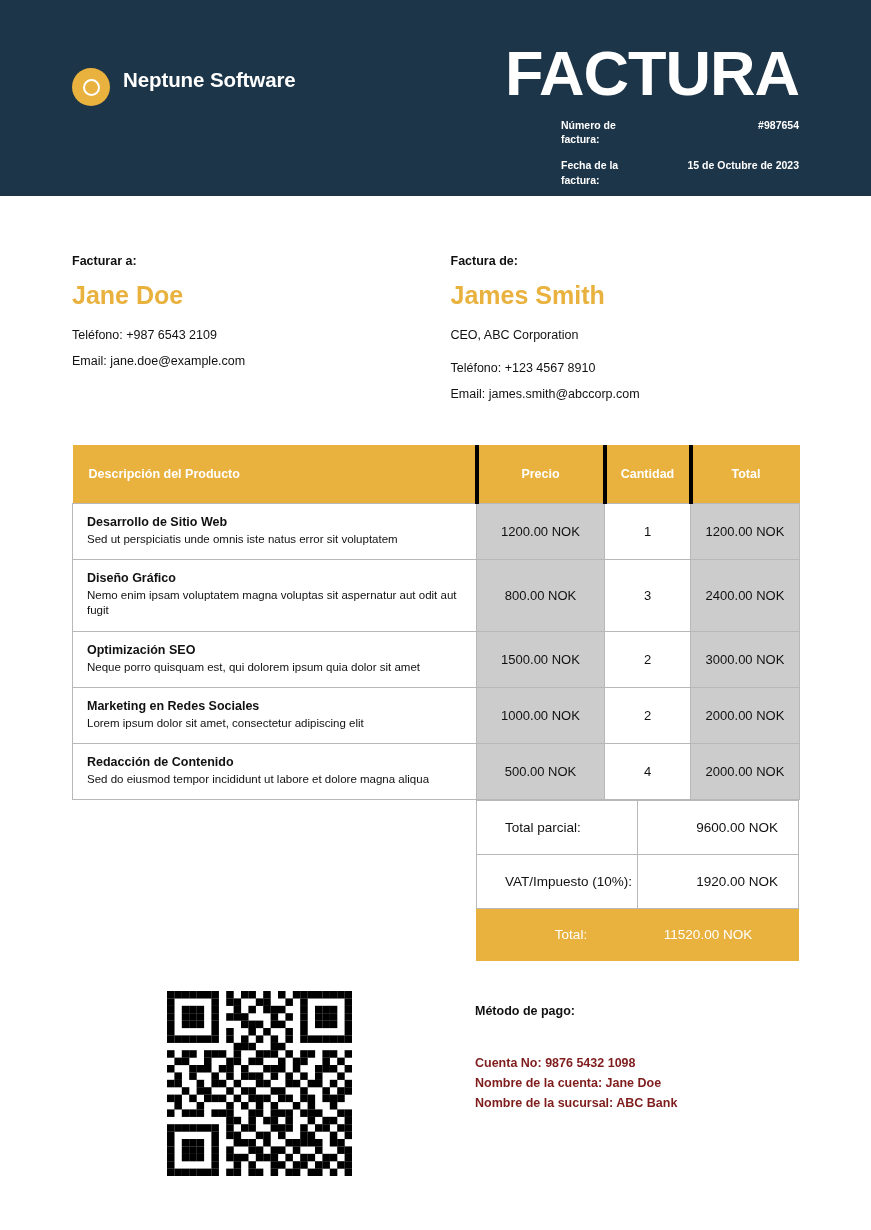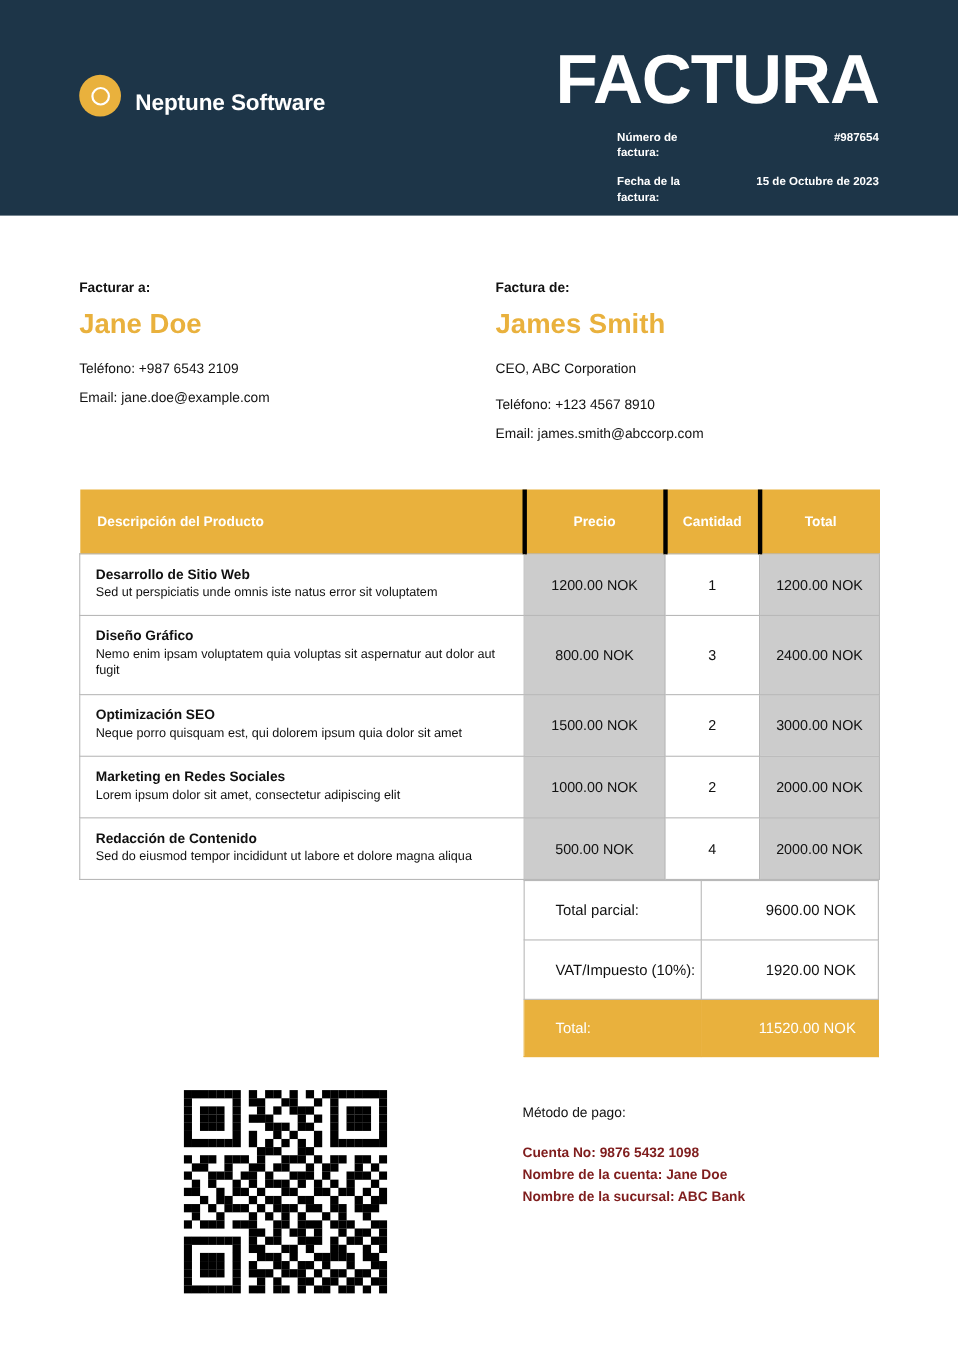--- a/index.html
+++ b/index.html
@@ -18,21 +18,21 @@
     height: 196px;
     background: #1d3548;
     position: relative;
   }
 
   .brand {
     position: absolute;
     left: 72px;
     top: 68px;
     display: flex;
-    align-items: flex-end;
+    align-items: flex-start;
     gap: 13px;
   }
   .brand-mark {
     width: 38px;
     height: 38px;
     border-radius: 50%;
     background: #e9b13d;
     display: flex;
     align-items: center;
     justify-content: center;
@@ -201,20 +201,21 @@
     color: #111111;
     vertical-align: middle;
   }
   table.summary td.s-label { padding-left: 28px; text-align: left; }
   table.summary td.s-value { padding-right: 20px; text-align: right; }
   table.summary tr.grand td {
     background: #e9b13d;
     color: #ffffff;
     border-color: #e9b13d;
     height: 52px;
+    text-align: center;
   }
 
   
   .bottom {
     position: relative;
     padding: 0 72px;
     margin-top: 30px;
     min-height: 180px;
   }
   .qr {
@@ -227,23 +228,23 @@
   .qr svg { display: block; width: 185px; height: 185px; }
 
   .payment {
     position: absolute;
     left: 475px;
     top: 13px;
     width: 340px;
   }
   .pay-heading {
     font-size: 12.5px;
-    font-weight: normal;
-    color: #111111;
-    margin-bottom: 20px;
+    font-weight: bold;
+    color: #111111;
+    margin-bottom: 35px;
   }
   .pay-line {
     font-size: 12.5px;
     font-weight: bold;
     color: #7f1d1d;
     line-height: 1.6;
   }
 </style>
 </head>
 <body>
@@ -311,21 +312,21 @@
             <div class="d-title">Desarrollo de Sitio Web</div>
             <div class="d-sub">Sed ut perspiciatis unde omnis iste natus error sit voluptatem</div>
           </td>
           <td class="price">1200.00 NOK</td>
           <td class="qty">1</td>
           <td class="total">1200.00 NOK</td>
         </tr>
         <tr>
           <td class="desc">
             <div class="d-title">Diseño Gráfico</div>
-            <div class="d-sub">Nemo enim ipsam voluptatem quia voluptas sit aspernatur aut dolor aut fugit</div>
+            <div class="d-sub">Nemo enim ipsam voluptatem magna voluptas sit aspernatur aut odit aut fugit</div>
           </td>
           <td class="price">800.00 NOK</td>
           <td class="qty">3</td>
           <td class="total">2400.00 NOK</td>
         </tr>
         <tr>
           <td class="desc">
             <div class="d-title">Optimización SEO</div>
             <div class="d-sub">Neque porro quisquam est, qui dolorem ipsum quia dolor sit amet</div>
           </td>

